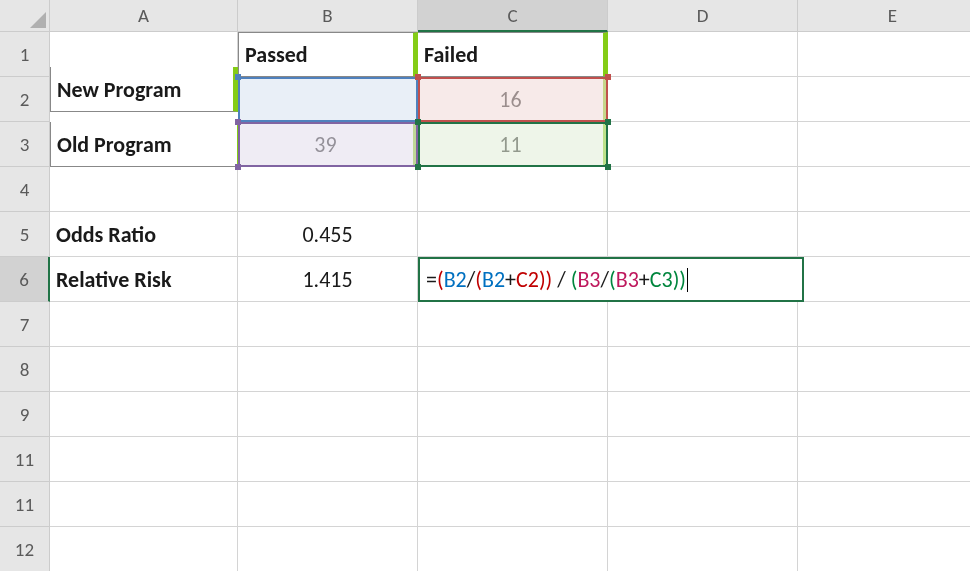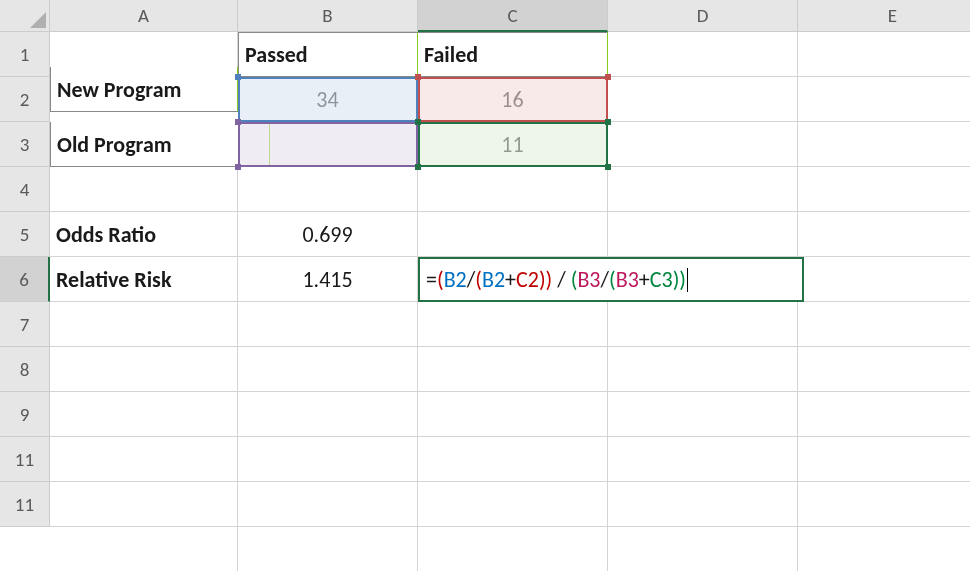--- a/index.html
+++ b/index.html
@@ -45,21 +45,21 @@
     border-bottom: 1px solid #d4d4d4;
     display: flex; align-items: center;
     padding: 0 6px;
     font-size: 22px; color: #1a1a1a;
     background: #fff;
     white-space: nowrap;
   }
   .bold { font-weight: 700; }
   .center { justify-content: center; }
   .border-b { border-bottom: 1px solid #888; }
-  .border-r { border-right: 1px solid #84cc16; }
+  .border-r { border-right: 5px solid #84cc16; }
   .border-t { border-top: 1px solid #888; }
   .border-l { border-left: 1px solid #888; }
   
   .ref {
     position: absolute;
     pointer-events: none;
   }
   .ref .fill { position:absolute; inset:1px; }
   .ref .bord { position:absolute; inset:0; border-width:2px; border-style:solid; }
   .ref .sq { position:absolute; width:6px; height:6px; }
@@ -103,41 +103,42 @@
     <div class="rowhdr" style="top: 77px; height: 45px;">2</div>
     <div class="rowhdr" style="top: 122px; height: 45px;">3</div>
     <div class="rowhdr" style="top: 167px; height: 45px;">4</div>
     <div class="rowhdr" style="top: 212px; height: 45px;">5</div>
     <div class="rowhdr sel" style="top: 257px; height: 45px;">6</div>
     <div class="rowhdr" style="top: 302px; height: 45px;">7</div>
     <div class="rowhdr" style="top: 347px; height: 45px;">8</div>
     <div class="rowhdr" style="top: 392px; height: 45px;">9</div>
     <div class="rowhdr" style="top: 437px; height: 45px;">11</div>
     <div class="rowhdr" style="top: 482px; height: 45px;">11</div>
+    <div class="rowhdr" style="top: 527px; height: 45px;">12</div>
     <div class="cell border-b" style="left: 50px; top: 32px; width: 188px; height: 45px;"></div>
     <div class="cell bold border-b border-t border-r border-l" style="left: 238px; top: 32px; width: 180px; height: 45px;">Passed</div>
     <div class="cell bold border-b border-t border-r" style="left: 418px; top: 32px; width: 190px; height: 45px;">Failed</div>
     <div class="cell" style="left: 608px; top: 32px; width: 190px; height: 45px;"></div>
     <div class="cell" style="left: 798px; top: 32px; width: 190px; height: 45px;"></div>
     <div class="cell bold border-r border-b border-l" style="left: 50px; top: 67px; width: 188px; height: 45px;">New Program</div>
-    <div class="cell center border-r border-b" style="left: 238px; top: 77px; width: 180px; height: 45px;">34</div>
     <div class="cell center border-r border-b" style="left: 418px; top: 77px; width: 190px; height: 45px;">16</div>
     <div class="cell" style="left: 608px; top: 77px; width: 190px; height: 45px;"></div>
     <div class="cell" style="left: 798px; top: 77px; width: 190px; height: 45px;"></div>
-    <div class="cell bold border-r border-b border-l" style="left: 50px; top: 122px; width: 220px; height: 45px;">Old Program</div>
+    <div class="cell bold border-r border-b border-l" style="left: 50px; top: 122px; width: 192px; height: 45px;">Old Program</div>
+    <div class="cell center border-r border-b" style="left: 238px; top: 122px; width: 180px; height: 45px;">39</div>
     <div class="cell center border-r border-b" style="left: 418px; top: 122px; width: 190px; height: 45px;">11</div>
     <div class="cell" style="left: 608px; top: 122px; width: 190px; height: 45px;"></div>
     <div class="cell" style="left: 798px; top: 122px; width: 190px; height: 45px;"></div>
     <div class="cell" style="left: 50px; top: 167px; width: 188px; height: 45px;"></div>
     <div class="cell" style="left: 238px; top: 167px; width: 180px; height: 45px;"></div>
     <div class="cell" style="left: 418px; top: 167px; width: 190px; height: 45px;"></div>
     <div class="cell" style="left: 608px; top: 167px; width: 190px; height: 45px;"></div>
     <div class="cell" style="left: 798px; top: 167px; width: 190px; height: 45px;"></div>
     <div class="cell bold" style="left: 50px; top: 212px; width: 188px; height: 45px;">Odds Ratio</div>
-    <div class="cell center" style="left: 238px; top: 212px; width: 180px; height: 45px;">0.699</div>
+    <div class="cell center" style="left: 238px; top: 212px; width: 180px; height: 45px;">0.455</div>
     <div class="cell" style="left: 418px; top: 212px; width: 190px; height: 45px;"></div>
     <div class="cell" style="left: 608px; top: 212px; width: 190px; height: 45px;"></div>
     <div class="cell" style="left: 798px; top: 212px; width: 190px; height: 45px;"></div>
     <div class="cell bold" style="left: 50px; top: 257px; width: 188px; height: 45px;">Relative Risk</div>
     <div class="cell center" style="left: 238px; top: 257px; width: 180px; height: 45px;">1.415</div>
     <div class="cell" style="left: 418px; top: 257px; width: 190px; height: 45px;"></div>
     <div class="cell" style="left: 608px; top: 257px; width: 190px; height: 45px;"></div>
     <div class="cell" style="left: 798px; top: 257px; width: 190px; height: 45px;"></div>
     <div class="cell" style="left: 50px; top: 302px; width: 188px; height: 45px;"></div>
     <div class="cell" style="left: 238px; top: 302px; width: 180px; height: 45px;"></div>

